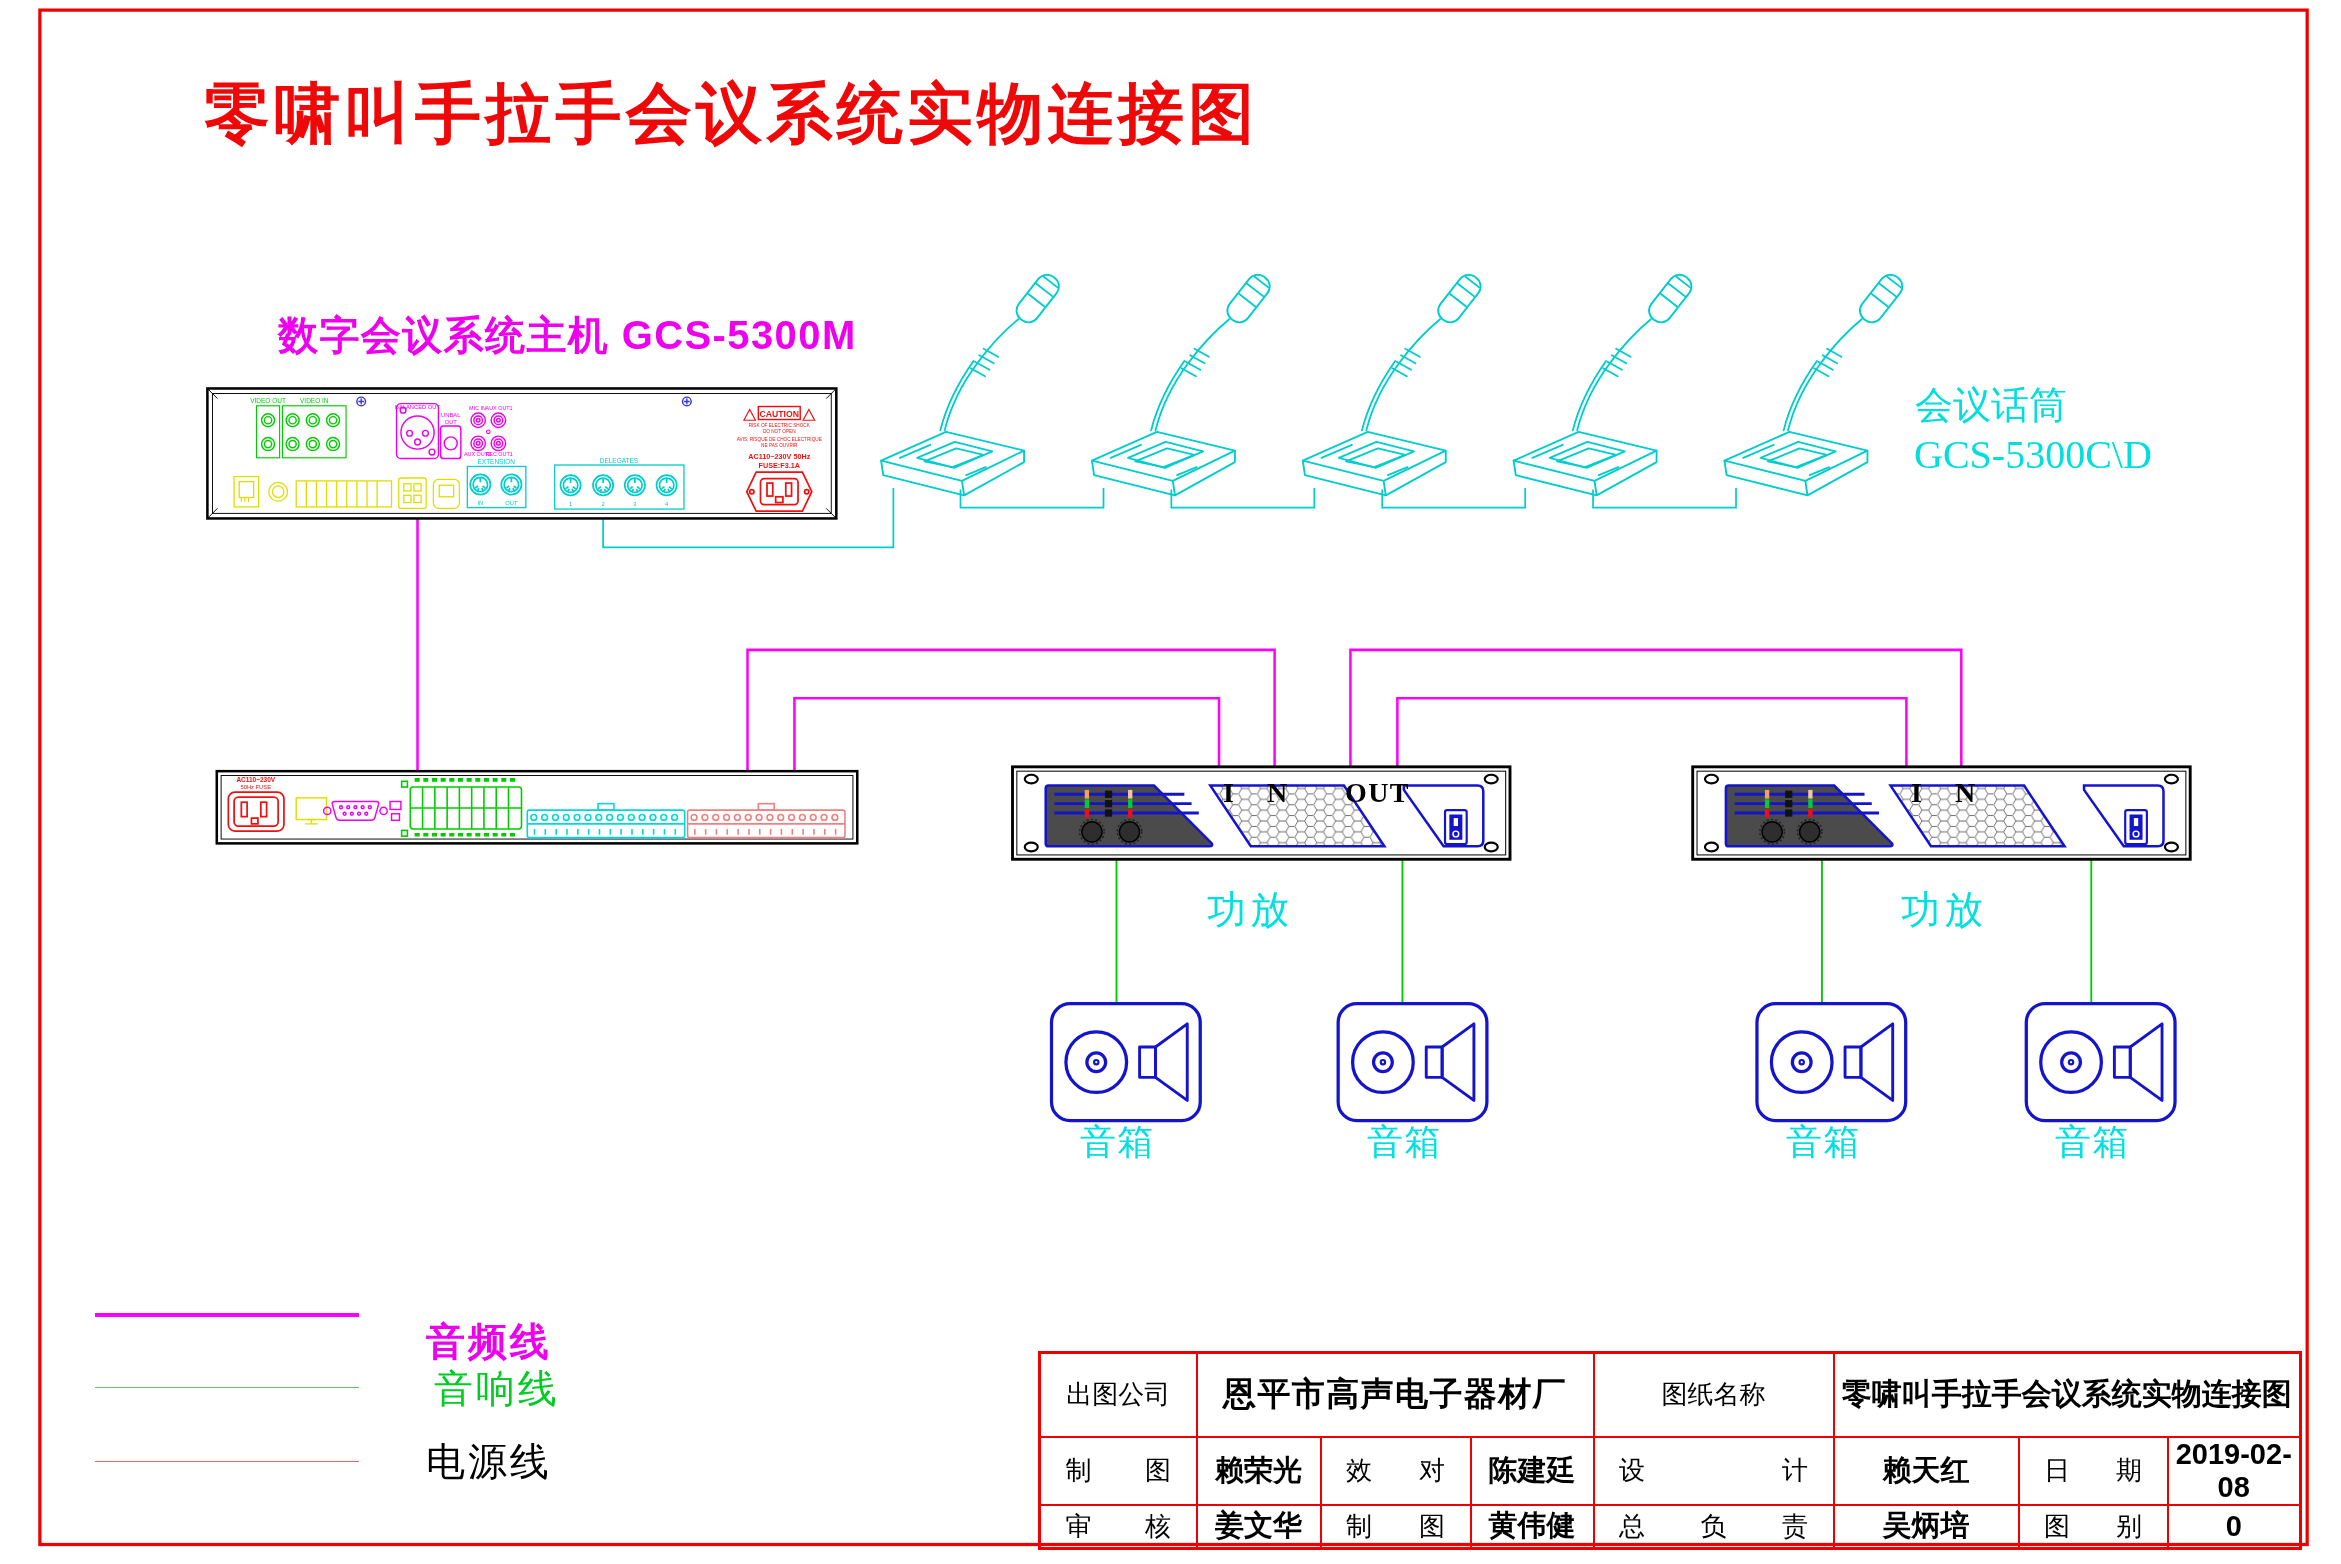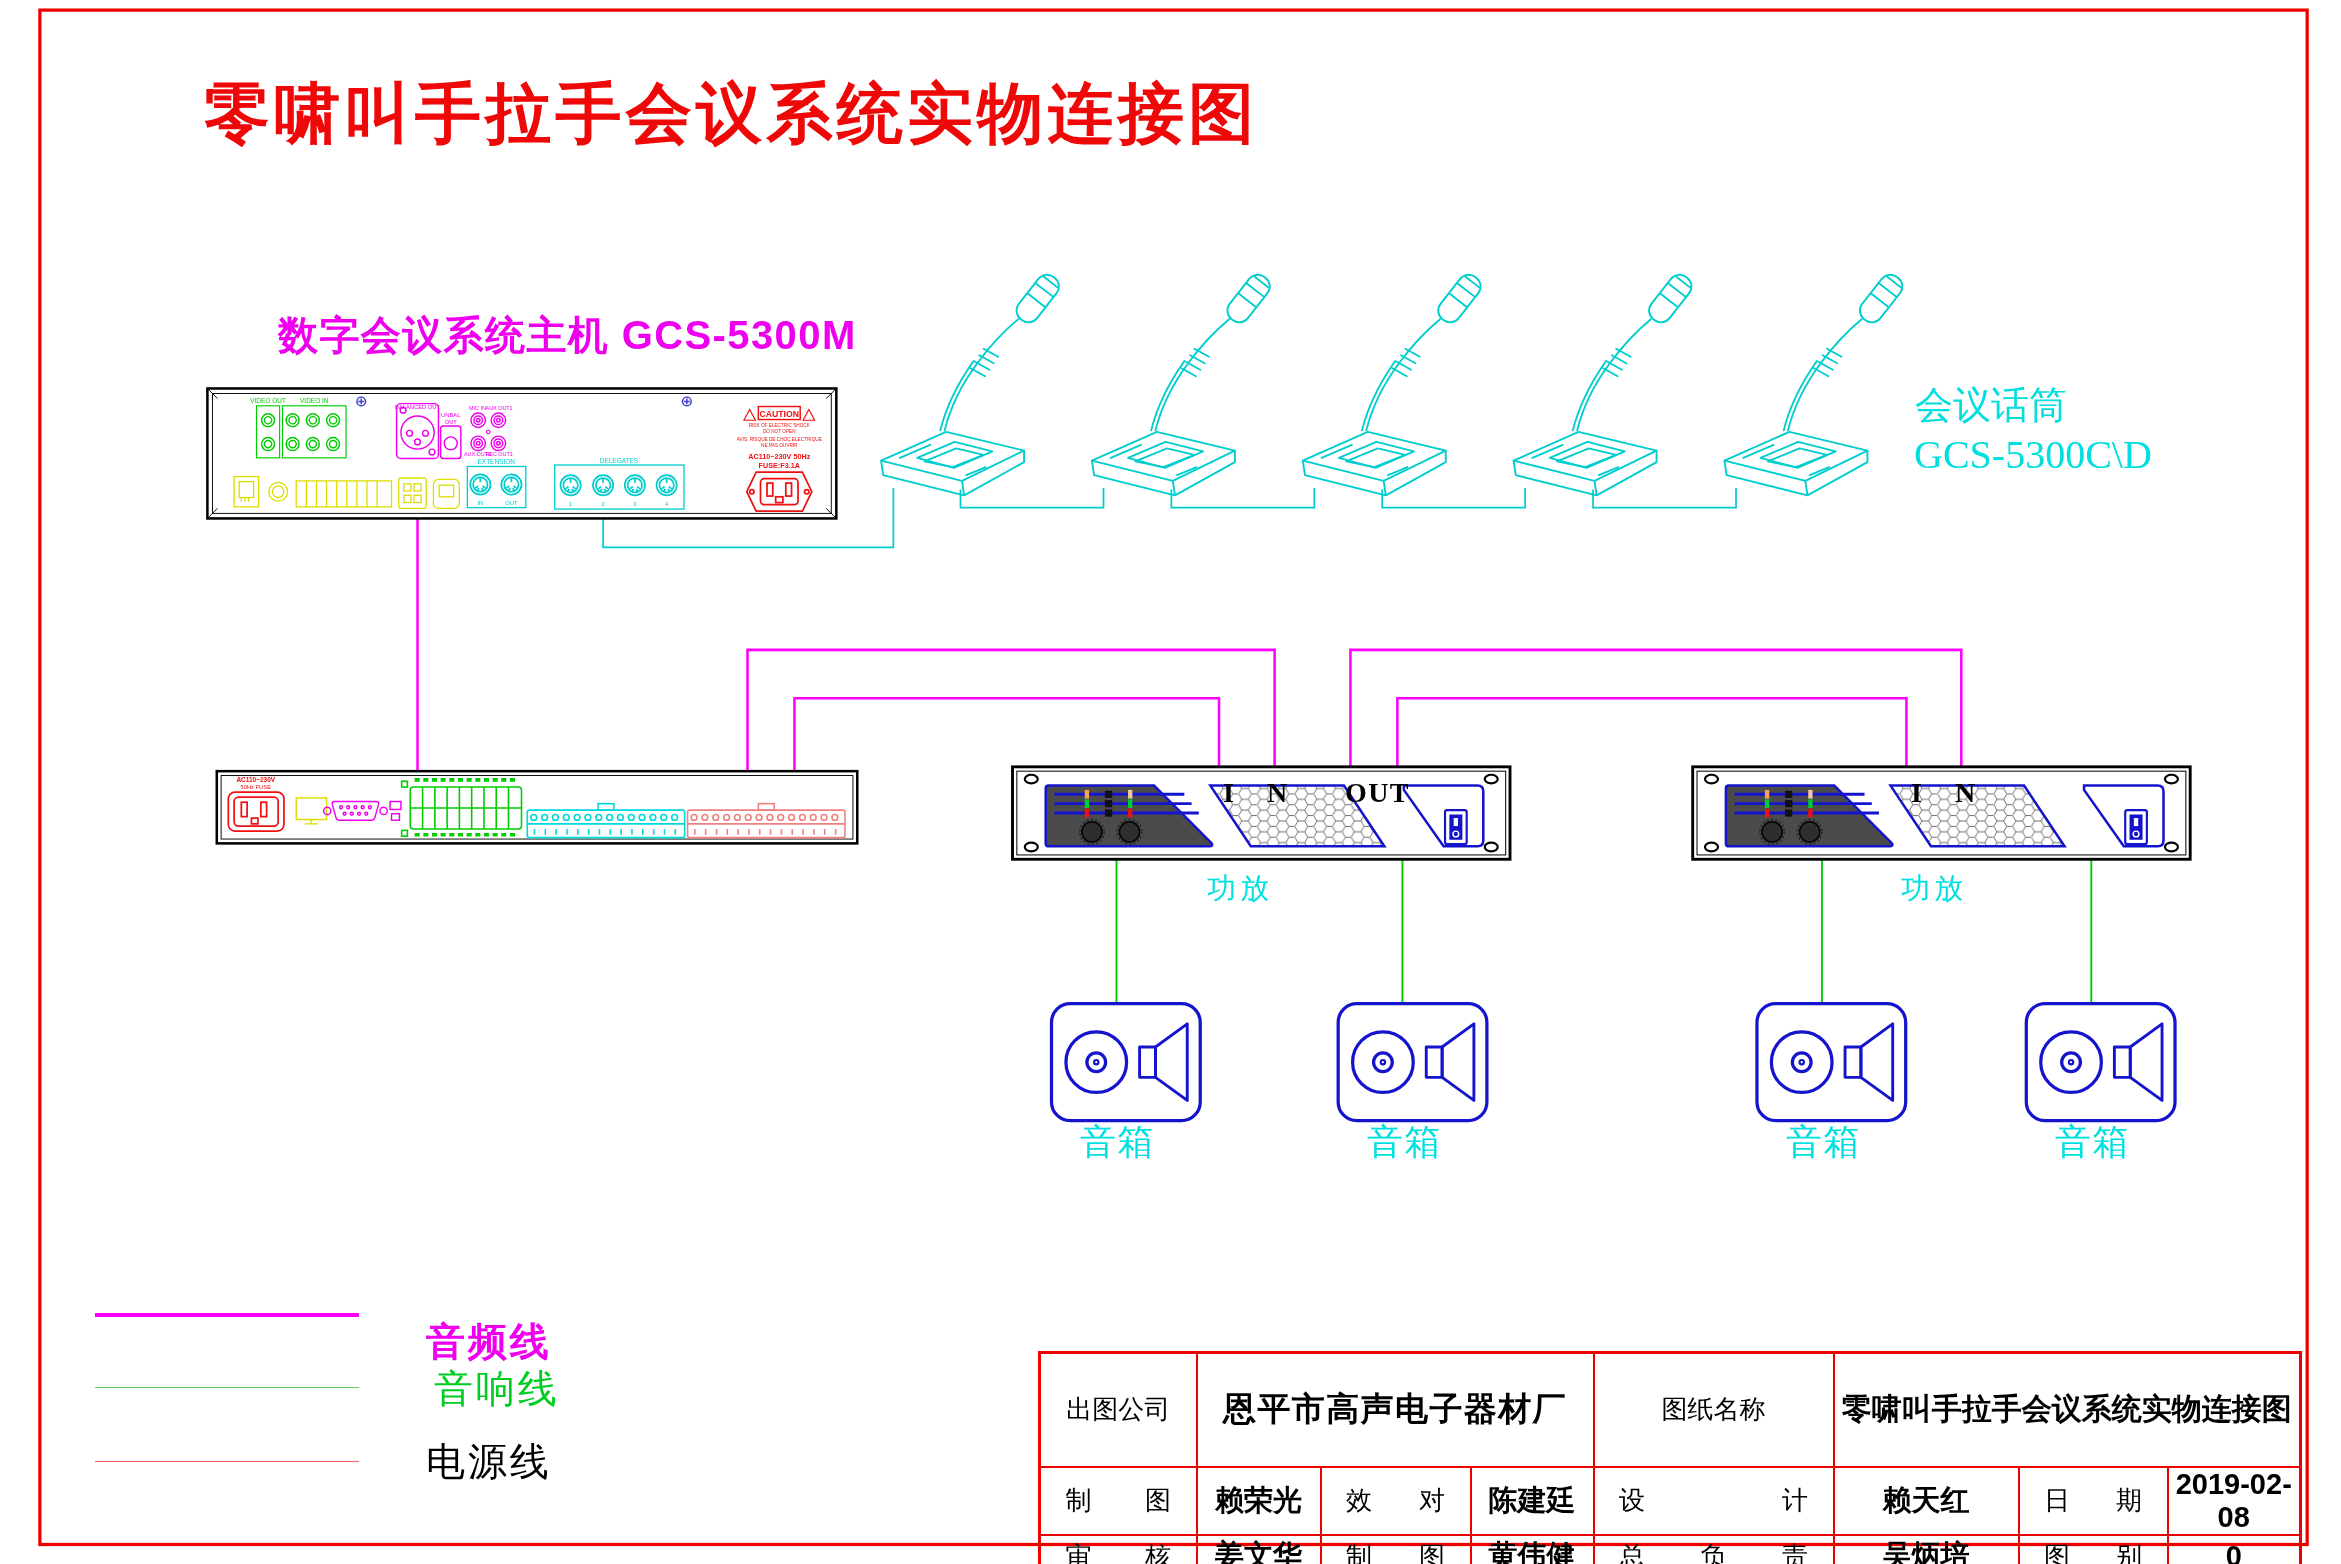--- a/index.html
+++ b/index.html
@@ -10,21 +10,21 @@
   .title{left:204px;top:81px;font-family:"Liberation Serif",serif;font-weight:700;
          font-size:66px;color:#ee0808;letter-spacing:4.3px;}
   .host-label{left:278px;top:315px;font-size:40px;font-weight:700;color:#ee00ee;letter-spacing:1.4px;}
   .matrix-label{left:318px;top:862px;font-size:39px;font-weight:700;color:#ee00ee;letter-spacing:1.4px;}
   .mic-label1{left:1915px;top:386px;font-size:38px;color:#00dede;}
   .mic-label2{left:1914px;top:435px;font-size:40px;color:#00dede;font-family:"Liberation Serif",serif;}
   .inout{font-family:"Liberation Serif",serif;font-weight:700;font-size:28px;color:#000;margin-top:47px;}
   .in-left{left:1223px;top:732px;letter-spacing:13px;}
   .out-left{left:1345px;top:732px;letter-spacing:1.4px;}
   .in-right{left:1911px;top:732px;letter-spacing:13px;}
-  .gongfang{font-size:29px;color:#00e0e0;letter-spacing:4.3px;}
+  .gongfang{font-size:39px;color:#00e0e0;letter-spacing:4.3px;margin-top:16px;}
   .gf-left{left:1207px;top:874px;}
   .gf-right{left:1901px;top:874px;}
   .spk-lbl{font-size:36px;color:#00e0e0;letter-spacing:1.4px;top:1124px;}
   .spk1{left:1080px;} .spk2{left:1367px;} .spk3{left:1786px;} .spk4{left:2055px;}
   .leg-line{position:absolute;left:95px;width:264px;}
   .leg-audio{top:1313px;height:3.6px;background:#ff00ff;}
   .leg-spk{top:1387px;height:1.4px;background:#66cc66;}
   .leg-pwr{top:1461px;height:1.4px;background:#ee6666;}
   .leg-lbl{left:426px;font-size:39px;font-weight:700;letter-spacing:2.9px;}
   .leg-lbl.a{top:1294px;color:#ee00ee;margin-top:28px;}
@@ -395,21 +395,21 @@
     <col style="width:157px">
         <col style="width:124px">
         <col style="width:150px">
         <col style="width:123px">
     <col style="width:240px">
         <col style="width:185px">
         <col style="width:149px">
         <col style="width:133px">
   </colgroup>
   <tbody>
-        <tr style="height:114px">
+        <tr style="height:84px">
     <td>出图公司</td>
     <td colspan="3" class="big">恩平市高声电子器材厂</td>
     <td>图纸名称</td>
     <td colspan="3" class="dn">零啸叫手拉手会议系统实物连接图</td>
   </tr>
   <tr style="height:43px">
     <td class="hdr">制 图</td>
     <td class="val">赖荣光</td>
     <td class="hdr">效 对</td>
     <td class="val">陈建廷</td>

